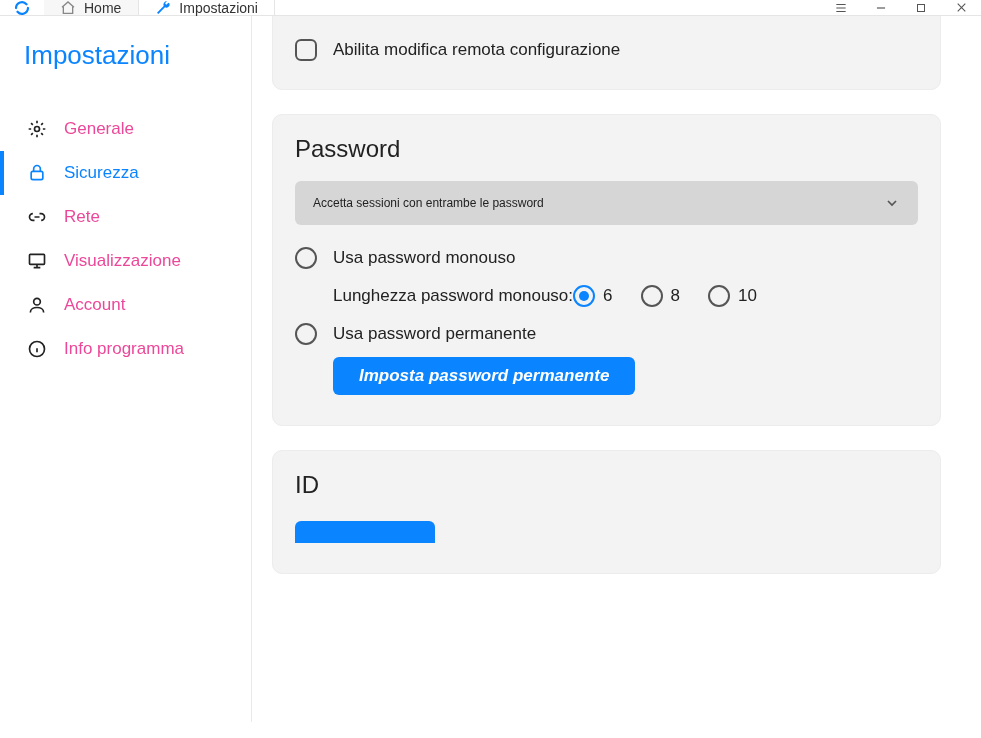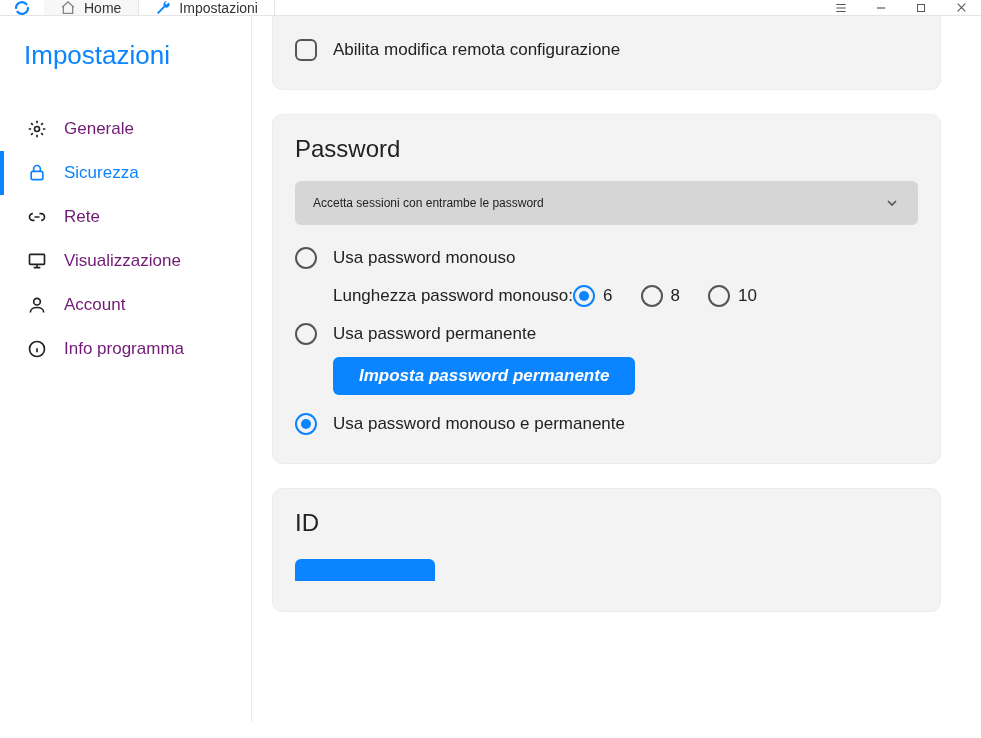--- a/index.html
+++ b/index.html
@@ -11,21 +11,21 @@
 .titlebar .tab { display: flex; align-items: center; gap: 8px; padding: 0 16px; font-size: 14px; color: #333; border-right: 1px solid transparent; }
 .titlebar .tab.home { background: #f7f7f7; }
 .titlebar .tab.active { background: #fff; border-left: 1px solid #e5e5e5; border-right: 1px solid #e5e5e5; }
 .titlebar .spacer { flex: 1; }
 .titlebar .winbtn { width: 40px; display: flex; align-items: center; justify-content: center; color: #555; }
 
 
 .app { display: flex; height: calc(100% - 32px); }
 .sidebar { width: 252px; border-right: 1px solid #e9e9e9; background: #fff; padding-top: 18px; }
 .sidebar h1 { color: #0a84ff; font-size: 26px; font-weight: 400; padding: 6px 24px 36px 24px; }
-.sidebar .item { display: flex; align-items: center; gap: 16px; padding: 12px 22px; font-size: 17px; color: #701a75; border-left: 4px solid transparent; cursor: pointer; }
+.sidebar .item { display: flex; align-items: center; gap: 16px; padding: 12px 22px; font-size: 17px; color: #ec4899; border-left: 4px solid transparent; cursor: pointer; }
 .sidebar .item.active { color: #0a84ff; border-left-color: #0a84ff; }
 .sidebar .item .icon { width: 22px; display: flex; justify-content: center; }
 
 .content { flex: 1; overflow-y: auto; background: #fff; padding-right: 40px; }
 .panel { margin: 0 0 24px 20px; background: #f3f3f3; border: 1px solid #ececec; border-radius: 10px; padding: 20px 22px; }
 .panel h2 { font-size: 24px; font-weight: 400; color: #222; margin-bottom: 18px; }
 
 .checkbox-row, .radio-row { display: flex; align-items: center; gap: 16px; padding: 8px 0; }
 .checkbox-box { width: 22px; height: 22px; border: 2.4px solid #555; border-radius: 6px; flex-shrink: 0; }
 .radio-ring { width: 22px; height: 22px; border: 2.4px solid #555; border-radius: 50%; flex-shrink: 0; display: flex; align-items: center; justify-content: center; }
@@ -202,24 +202,20 @@
         </div>
       </div>
 
       <div class="radio-row">
         <div class="radio-ring"></div>
         <span class="label-text">Usa password permanente</span>
       </div>
 
       <button class="primary-btn">Imposta password permanente</button>
 
-      <div class="radio-row">
-        <div class="radio-ring on"></div>
-        <span class="label-text">Usa password monouso e permanente</span>
-      </div>
     </div>
 
 
     <div class="panel">
       <h2>ID</h2>
       <button class="primary-btn" style="margin-left:0; width:140px; height:22px; padding:0; border-radius:6px 6px 0 0;"></button>
     </div>
 
   </div>
 </div>

